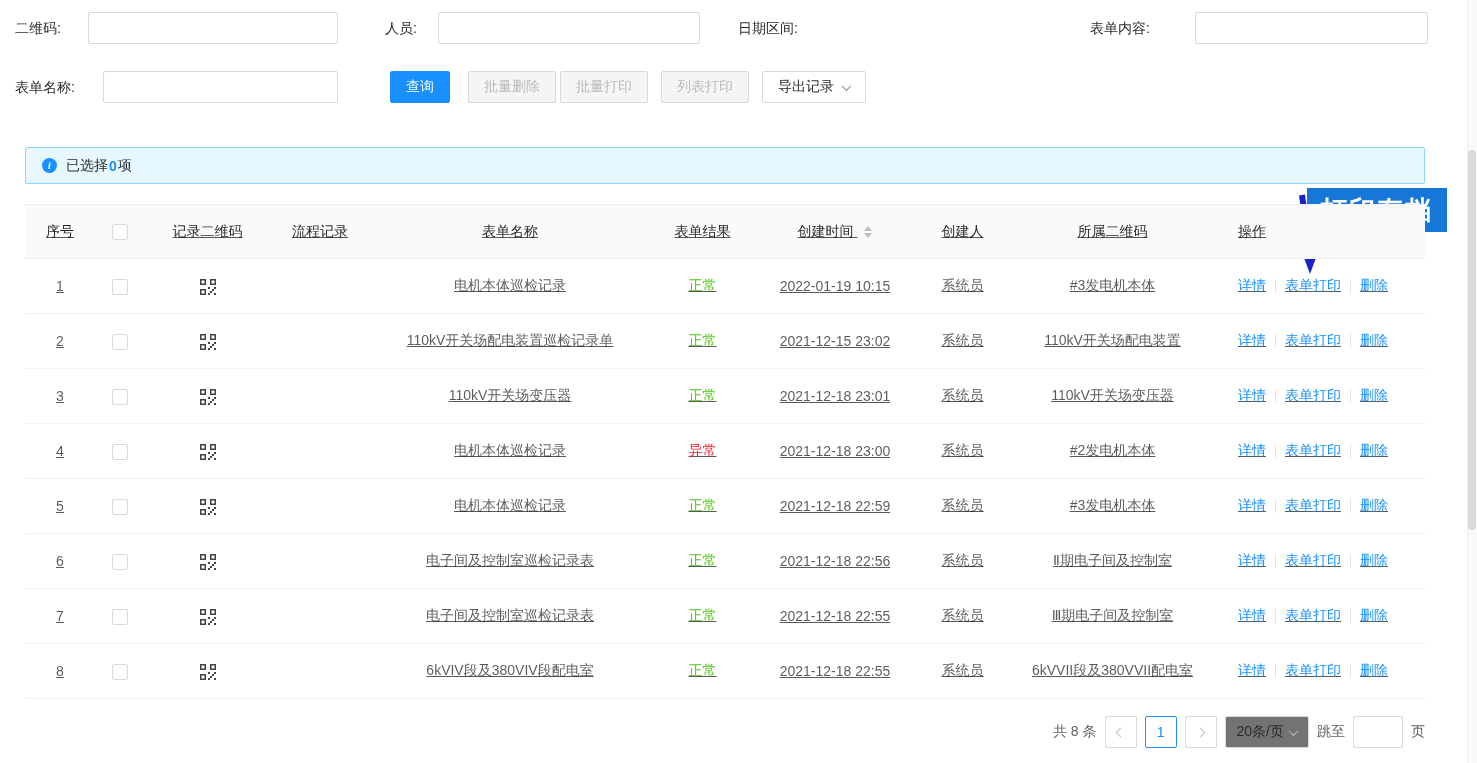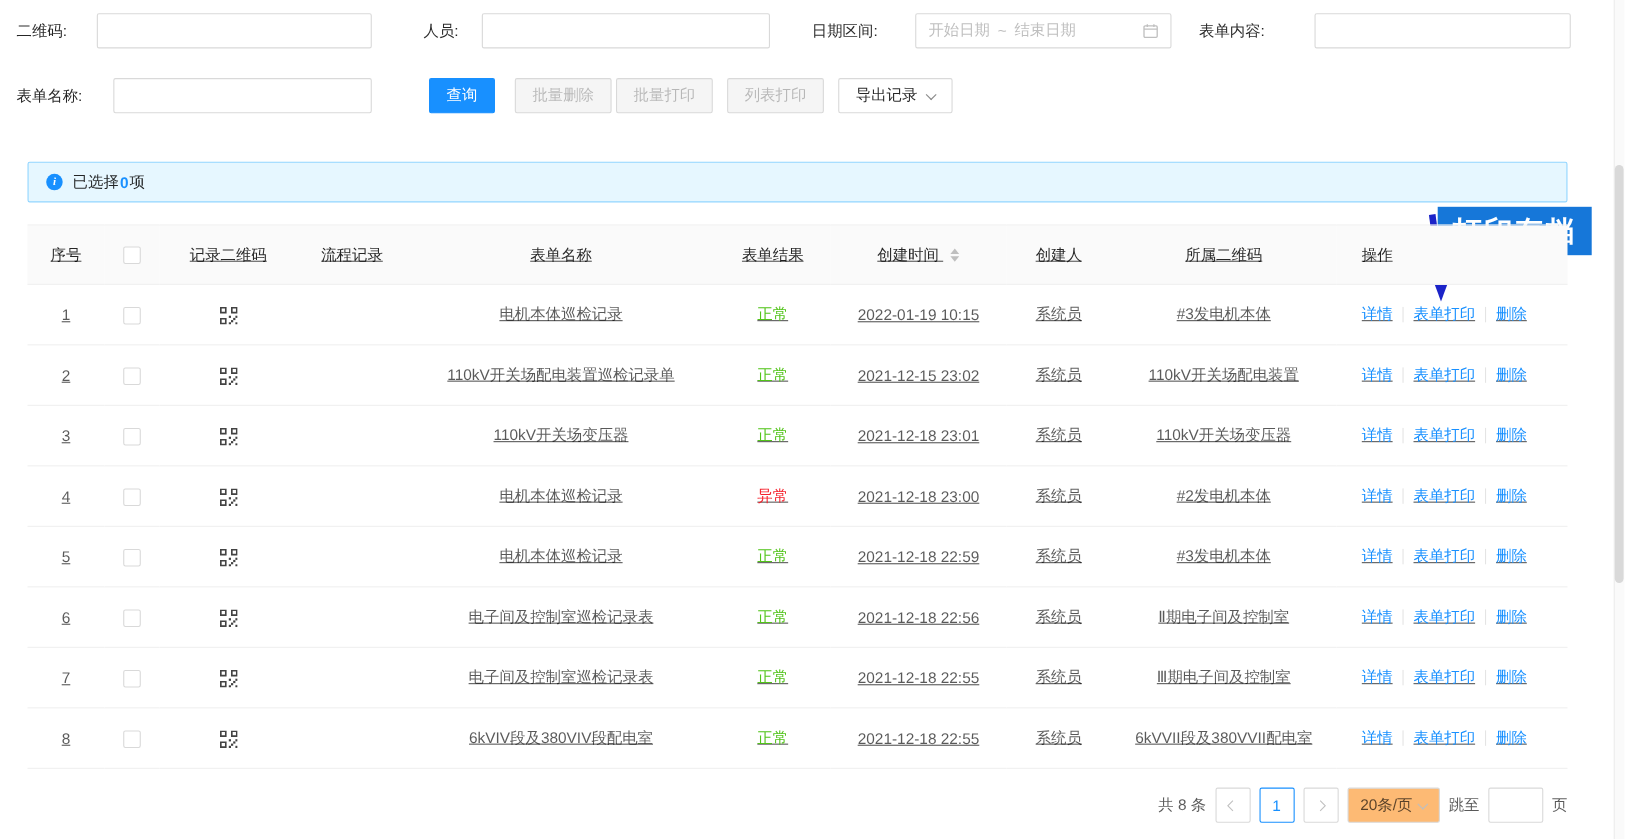--- a/index.html
+++ b/index.html
@@ -92,21 +92,21 @@
     position:absolute; top:716px; right:52px; height:32px;
     display:flex; align-items:center; gap:8px; color:rgba(0,0,0,.65);
   }
   .pg-btn {
     width:32px; height:32px; border:1px solid #d9d9d9; border-radius:2px; background:#fff;
     display:inline-flex; align-items:center; justify-content:center; cursor:pointer;
   }
   .pg-btn.disabled { color:rgba(0,0,0,.25); cursor:not-allowed; }
   .pg-current { border-color:var(--accent,#1890ff); color:var(--accent,#1890ff); font-weight:500; }
   .pg-select {
-    height:32px; border:1px solid #d9d9d9; border-radius:2px; background:#fdba74;
+    height:32px; border:1px solid #d9d9d9; border-radius:2px; background:#737373;
     display:inline-flex; align-items:center; padding:0 11px; cursor:pointer; color:rgba(0,0,0,.65);
   }
   .jump-input { position:static; width:50px; height:32px; text-align:center; }
 
   
   .anno-title {
     position:absolute; left:993px; top:80px; font-size:40px; font-weight:800;
     color:var(--anno,#1b23c8); letter-spacing:10px; white-space:nowrap;
   }
   .anno-badge {
@@ -125,34 +125,20 @@
 
 <div id="app">
 
   <label class="flabel" style="left:15px;top:12px">二维码:</label>
   <input class="ant-input" style="left: 88px; top: 12px; width: 250px;">
 
   <label class="flabel" style="left:385px;top:12px">人员:</label>
   <input class="ant-input" style="left: 438px; top: 12px; width: 262px;">
 
   <label class="flabel" style="left:738px;top:12px">日期区间:</label>
-  <div class="date-picker">
-    <span>开始日期</span>
-    <span>~</span>
-    <span>结束日期</span>
-    <span class="spacer"></span>
-    <span style="display:inline-flex">
-      <svg width="14" height="14" viewBox="0 0 14 14">
-        <rect x="1" y="2.5" width="12" height="10.5" rx="1" fill="none" stroke="#bfbfbf" stroke-width="1.2"></rect>
-        <line x1="1" y1="5.5" x2="13" y2="5.5" stroke="#bfbfbf" stroke-width="1.2"></line>
-        <line x1="4" y1="1" x2="4" y2="3.5" stroke="#bfbfbf" stroke-width="1.2"></line>
-        <line x1="10" y1="1" x2="10" y2="3.5" stroke="#bfbfbf" stroke-width="1.2"></line>
-      </svg>
-    </span>
-  </div>
 
   <label class="flabel" style="left:1090px;top:12px">表单内容:</label>
   <input class="ant-input" style="left: 1195px; top: 12px; width: 233px;">
 
   <label class="flabel" style="left:15px;top:71px">表单名称:</label>
   <input class="ant-input" style="left: 103px; top: 71px; width: 235px;">
 
   <button class="btn btn-primary" style="left:390px;top:71px">查询</button>
   <button class="btn btn-disabled" style="left:468px;top:71px">批量删除</button>
   <button class="btn btn-disabled" style="left:560px;top:71px">批量打印</button>

